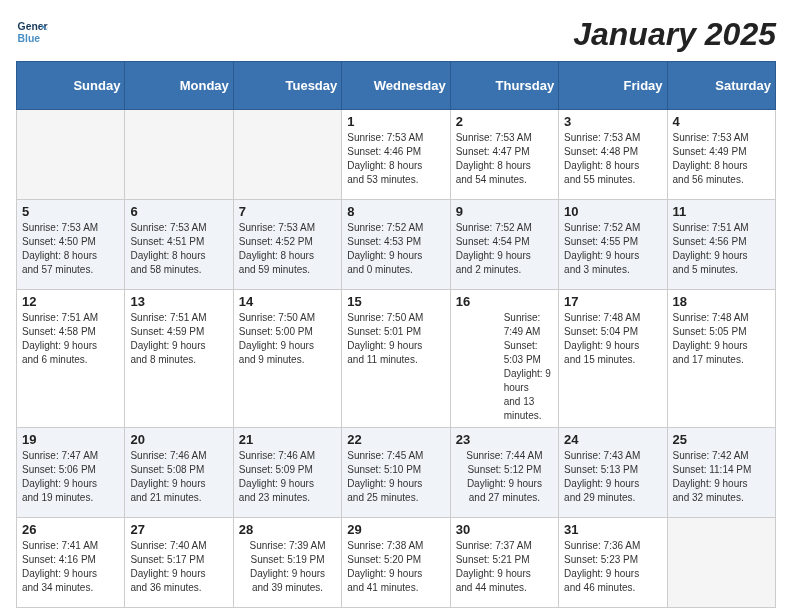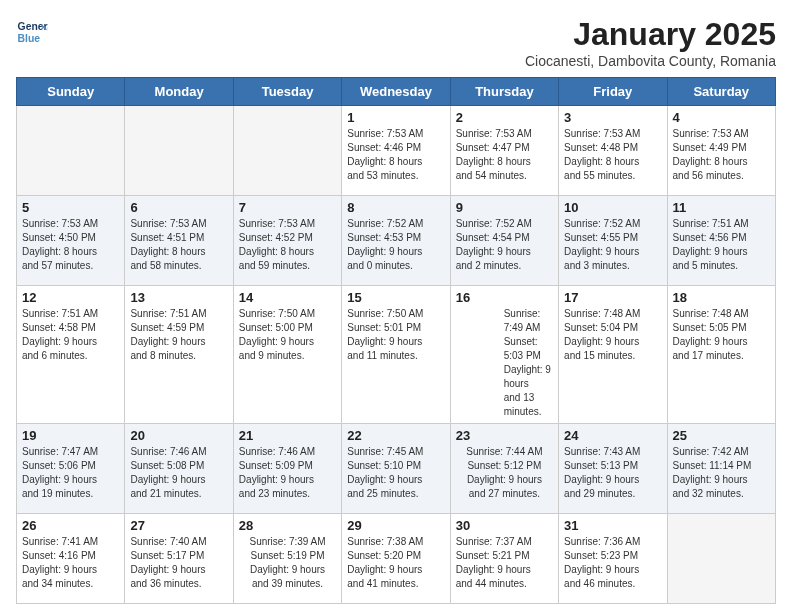--- a/index.html
+++ b/index.html
@@ -20,43 +20,44 @@
       display: flex;
       align-items: center;
       gap: 4px;
     }
     .logo-icon {
       width: 32px;
       height: 32px;
     }
     .title-block {
       text-align: right;
+      font-style: italic;
     }
     .cal-title {
       font-size: 32px;
       font-weight: bold;
       color: #222;
     }
     .cal-subtitle {
       font-size: 14px;
       color: #444;
     }
     .calendar {
       width: 100%;
       border-collapse: collapse;
       border: 1px solid #ccc;
     }
     .calendar th {
       background: #3a72b0;
       color: #fff;
       font-size: 13px;
       font-weight: bold;
-      padding: 6px 4px;
+      padding: 16px 4px;
       border: 1px solid #2a5a90;
-      text-align: center;
+      text-align: right;
     }
     .calendar td {
       border: 1px solid #ccc;
       vertical-align: top;
       padding: 4px 5px;
       width: 108px;
       min-height: 80px;
       height: 90px;
       font-size: 10.5px;
       color: #222;
@@ -88,21 +89,20 @@
 <div class="header">
   <div class="logo">
     <svg class="logo-icon" viewBox="0 0 40 40">
       <text x="2" y="18" font-size="13" font-weight="bold" fill="#1a3a5c">General</text>
       <text x="2" y="32" font-size="13" font-weight="bold" fill="#4a90c4">Blue</text>
       <polygon points="32,10 40,18 32,14" fill="#4a90c4"></polygon>
     </svg>
   </div>
   <div class="title-block">
     <div class="cal-title">January 2025</div>
-    <div class="cal-subtitle">Ciocanesti, Dambovita County, Romania</div>
   </div>
 </div>
 
 <table class="calendar">
   <thead>
     <tr>
     <th>Sunday</th>
         <th>Monday</th>
         <th>Tuesday</th>
         <th>Wednesday</th>

